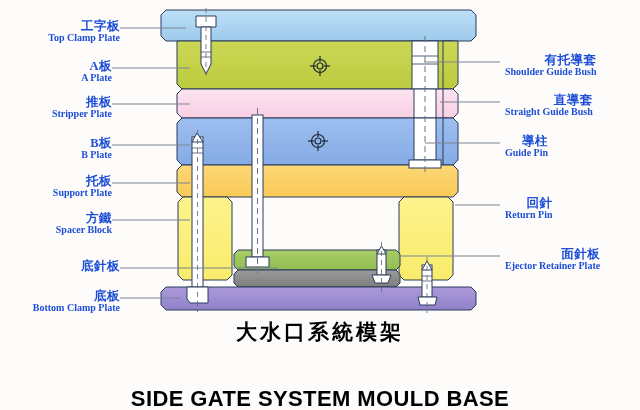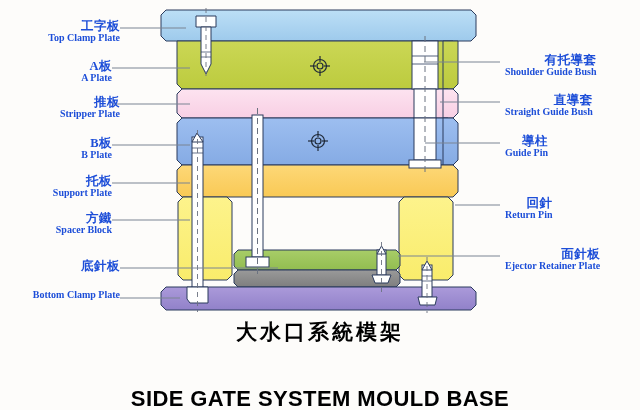--- a/index.html
+++ b/index.html
@@ -198,21 +198,21 @@
 <div class="lbl left" style="left:0;width:120px;top:20px;">
   <span class="cn">工字板</span>
   <span class="en">Top Clamp Plate</span>
 </div>
 
 <div class="lbl left" style="left:0;width:112px;top:60px;">
   <span class="cn">A板</span>
   <span class="en">A Plate</span>
 </div>
 
-<div class="lbl left" style="left:8px;width:112px;top:96px;">
+<div class="lbl left" style="left:0;width:112px;top:96px;">
   <span class="cn">推板</span>
   <span class="en">Stripper Plate</span>
 </div>
 
 <div class="lbl left" style="left:0;width:112px;top:137px;">
   <span class="cn">B板</span>
   <span class="en">B Plate</span>
 </div>
 
 <div class="lbl left" style="left:0;width:112px;top:175px;">
@@ -223,20 +223,21 @@
 <div class="lbl left" style="left:0;width:112px;top:212px;">
   <span class="cn">方鐵</span>
   <span class="en">Spacer Block</span>
 </div>
 
 <div class="lbl left" style="left:0;width:120px;top:260px;">
   <span class="cn">底針板</span>
 </div>
 
 <div class="lbl left" style="left:0;width:120px;top:290px;">
+  <span class="cn">底板</span>
   <span class="en">Bottom Clamp Plate</span>
 </div>
 
 <div class="lbl right" style="left:505px;top:54px;">
   <span class="cn">有托導套</span>
   <span class="en">Shoulder Guide Bush</span>
 </div>
 
 <div class="lbl right" style="left:505px;top:94px;">
   <span class="cn">直導套</span>

